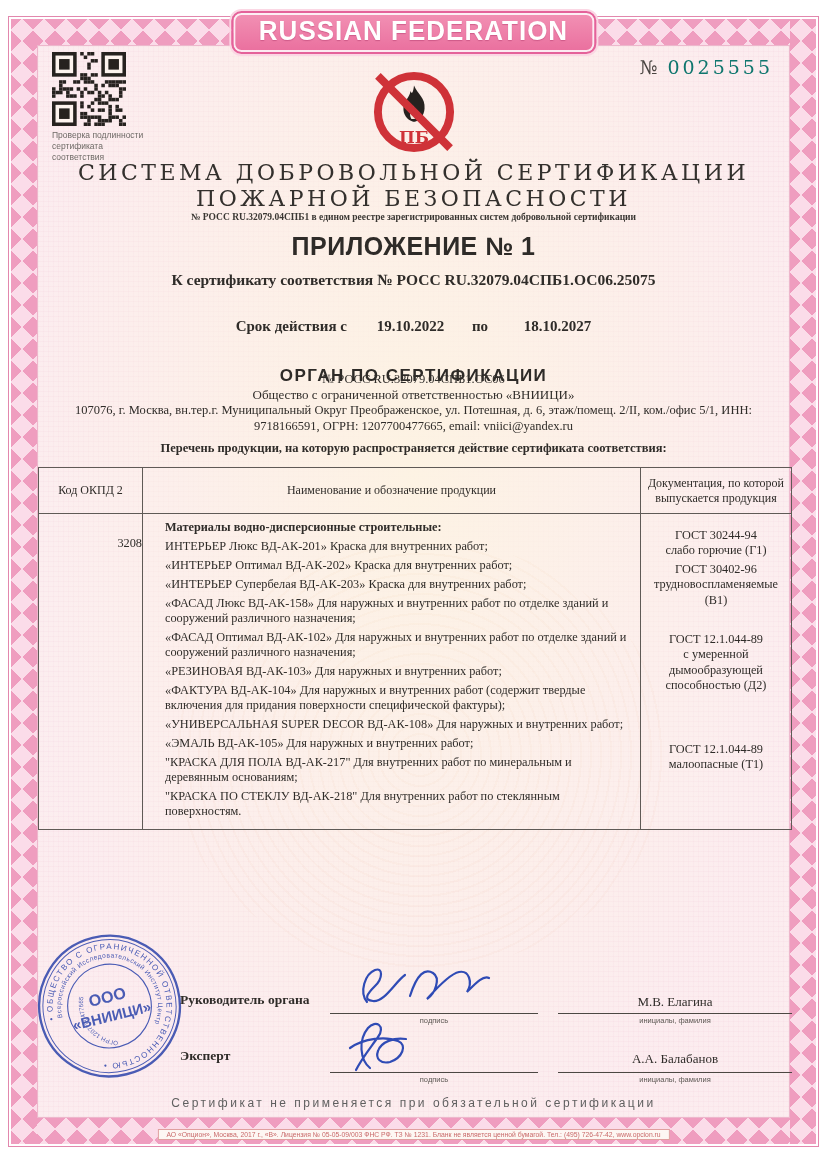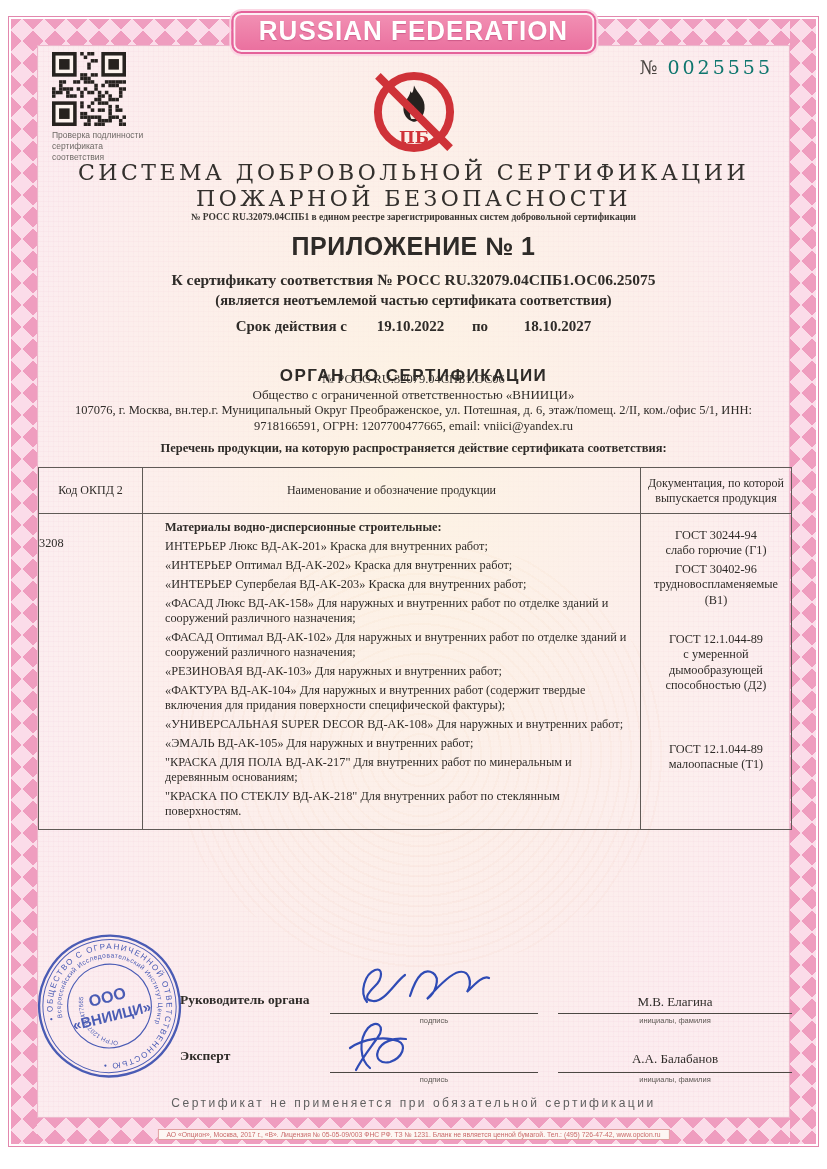--- a/index.html
+++ b/index.html
@@ -57,21 +57,21 @@
   .organ-addr{top:402px;font-size:12.5px;line-height:1.3;left:50%!important;transform:translateX(-50%);width:724px;}
   .intro{top:441px;font-size:12.5px;font-weight:bold;}
   
   .ptable{position:absolute;left:38px;top:467px;width:752px;border:1px solid #5f5a56;background:rgba(255,255,255,.06);}
   .trow{display:grid;grid-template-columns:104px 1fr 150px;}
   .thead .cell{border-bottom:1px solid #5f5a56;min-height:46px;display:flex;align-items:center;justify-content:center;
     text-align:center;font-size:12px;line-height:1.25;padding:2px 4px;box-sizing:border-box;}
   .cell{border-right:1px solid #5f5a56;}
   .cell:last-child{border-right:none;}
   .tbody .cell{min-height:310px;box-sizing:border-box;font-size:12.3px;}
-  .cell-code{text-align:left;padding-top:22px;}
+  .cell-code{text-align:right;padding-top:22px;}
   .cell-products{padding:6px 10px;}
   .cell-products p{margin:0 0 4px 12px;line-height:1.22;}
   .cell-products p.cat{font-weight:bold;}
   .cell-docs{position:relative;text-align:center;font-size:12px;line-height:1.25;}
   .doc-block{position:absolute;left:4px;right:4px;}
   .doc-block .gost{display:block;}
   
   .stamp{position:absolute;left:34px;top:930px;transform:rotate(-14deg);opacity:.92;}
   .sig-label{position:absolute;font-size:13.5px;font-weight:bold;}
   .sig-line{position:absolute;border-top:1.2px solid #4c4843;}
@@ -237,21 +237,20 @@
       <rect x="-8" y="45.5" width="116" height="9" fill="#cf3238" transform="rotate(45 50 50)"></rect>
       <text x="50" y="85" font-size="19" fill="#cf3238" font-weight="bold" text-anchor="middle" font-family="DejaVu Serif, serif">ПБ</text>
     </svg>
   </div>
 
   <div class="ctext sys-title t1">СИСТЕМА ДОБРОВОЛЬНОЙ СЕРТИФИКАЦИИ</div>
   <div class="ctext sys-title t2">ПОЖАРНОЙ БЕЗОПАСНОСТИ</div>
   <div class="ctext sys-sub">№ РОСС RU.32079.04СПБ1 в едином реестре зарегистрированных систем добровольной сертификации</div>
   <div class="ctext appendix">ПРИЛОЖЕНИЕ № 1</div>
   <div class="ctext certref">К сертификату соответствия № РОСС RU.32079.04СПБ1.ОС06.25075</div>
-  <div class="ctext certnote">(является неотъемлемой частью сертификата соответствия)</div>
 
   <div class="ctext validity">
     <span>Срок действия с</span>
     <span class="gap1">19.10.2022</span>
     <span class="gap2">по</span>
     <span class="gap3">18.10.2027</span>
   </div>
 
   <div class="ctext organ-title">ОРГАН ПО СЕРТИФИКАЦИИ</div>
   <div class="ctext organ-num">№ РОСС RU.32079.04СПБ1.ОС06</div>

